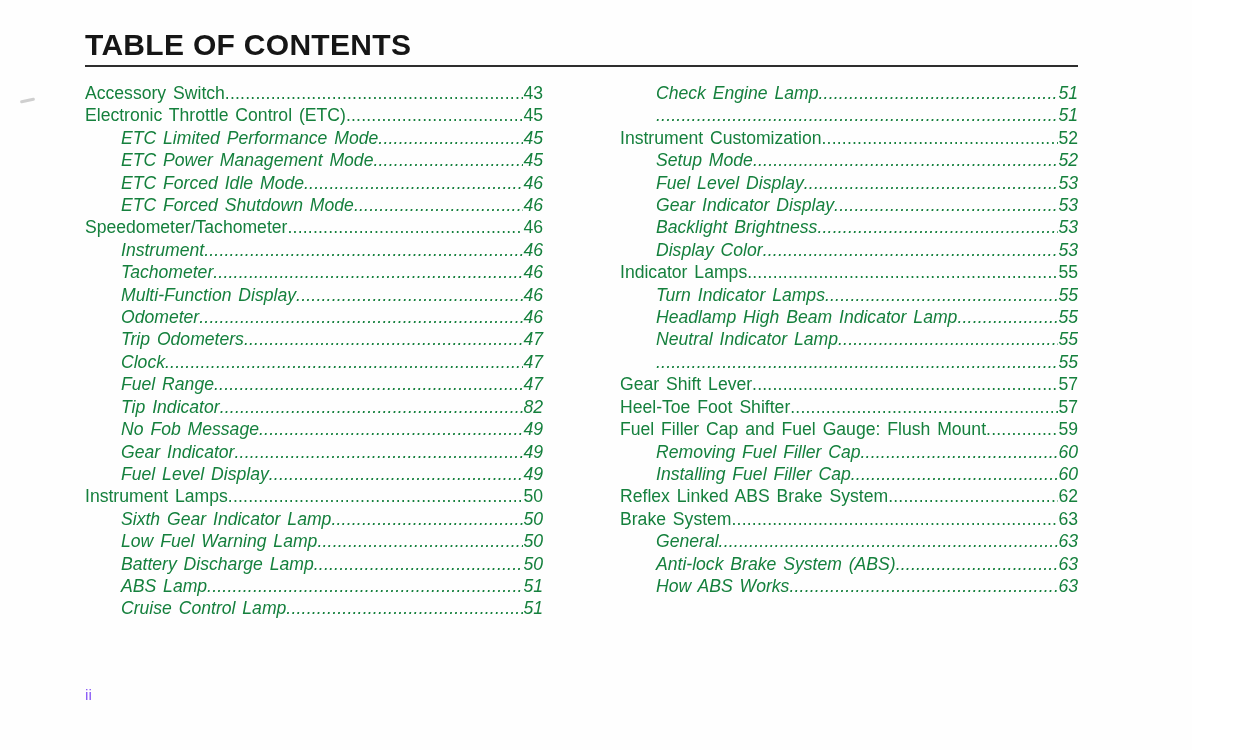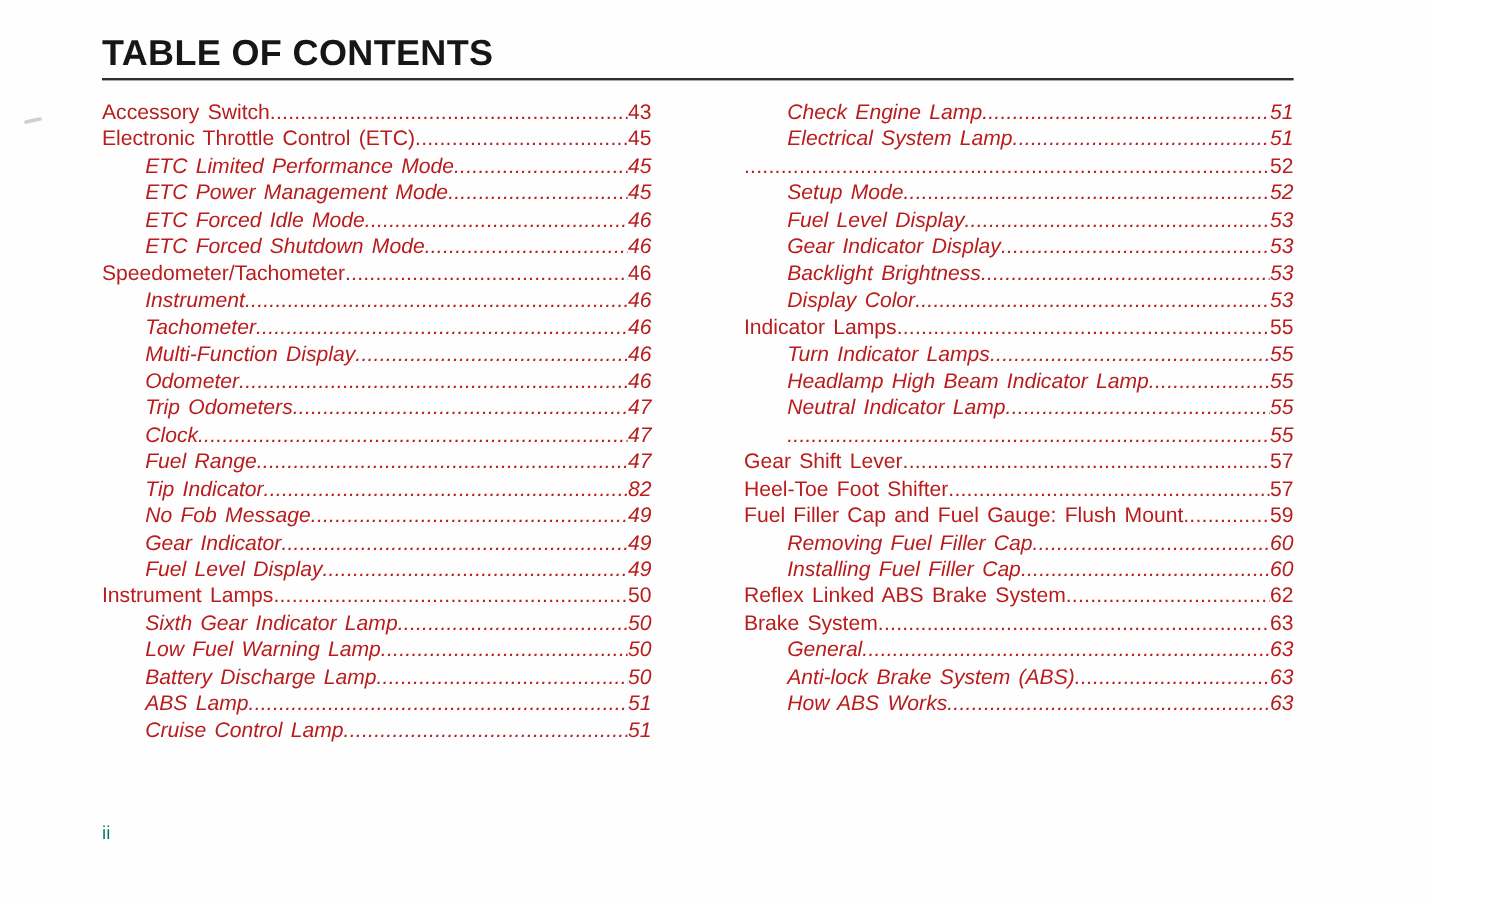--- a/index.html
+++ b/index.html
@@ -46,21 +46,21 @@
   .toc-col {
     flex: 1;
     min-width: 0;
   }
   .toc-entry {
     display: flex;
     align-items: baseline;
     font-size: 17.6px;
     line-height: 22.4px;
     white-space: nowrap;
-    color: #b91c1c;
+    color: #15803d;
   }
   .toc-entry.indented {
     padding-left: 36px;
     font-style: italic;
   }
   .toc-label {
     flex: 0 0 auto;
     word-spacing: 2px;
   }
   .toc-dots {
@@ -74,21 +74,21 @@
   }
   .toc-page {
     flex: 0 0 auto;
   }
   .footer {
     position: absolute;
     left: 85px;
     top: 686px;
     font-size: 15.5px;
     line-height: 18px;
-    color: #0f766e;
+    color: #8b5cf6;
   }
   .scan-artifact {
     position: absolute;
     left: 20px;
     top: 99px;
     width: 15px;
     height: 3px;
     background: #c3c3c3;
     border-radius: 2px;
     transform: rotate(-12deg);
@@ -229,25 +229,25 @@
           <span class="toc-page">51</span>
         </div>
       </div>
     <div class="toc-col">
         <div class="toc-entry indented">
           <span class="toc-label">Check Engine Lamp</span>
           <span class="toc-dots"></span>
           <span class="toc-page">51</span>
         </div>
         <div class="toc-entry indented">
-          <span class="toc-label">Electrical System Lamp</span>
           <span class="toc-dots"></span>
           <span class="toc-page">51</span>
         </div>
         <div class="toc-entry">
+          <span class="toc-label">Instrument Customization</span>
           <span class="toc-dots"></span>
           <span class="toc-page">52</span>
         </div>
         <div class="toc-entry indented">
           <span class="toc-label">Setup Mode</span>
           <span class="toc-dots"></span>
           <span class="toc-page">52</span>
         </div>
         <div class="toc-entry indented">
           <span class="toc-label">Fuel Level Display</span>

